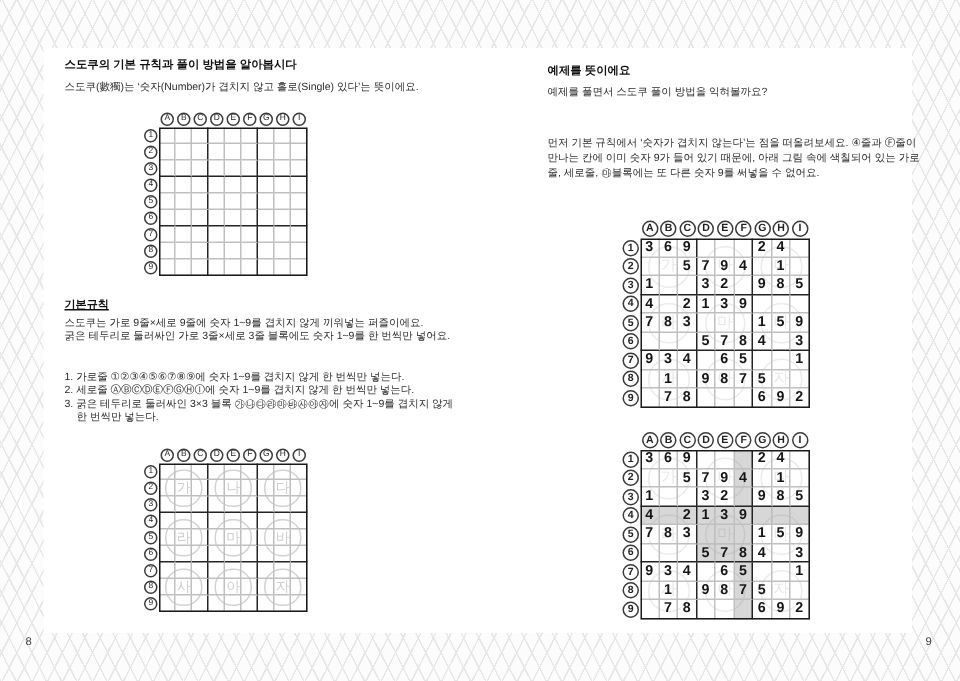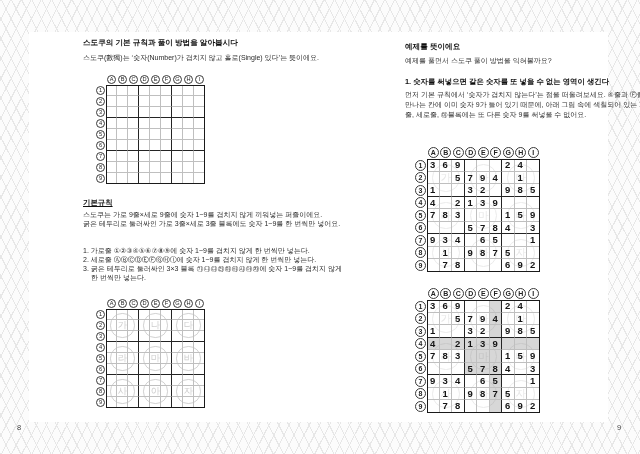--- a/index.html
+++ b/index.html
@@ -3,21 +3,21 @@
 <meta charset="utf-8">
 <style>
   html,body{margin:0;padding:0;}
   body{font-family:"Liberation Sans","DejaVu Sans",sans-serif;}
   .canvas{position:relative;width:640px;height:454px;overflow:hidden;
     background-color:#fcfcfc;
     background-image:
       repeating-linear-gradient(63deg,#e7e7e7 0 1px,transparent 1px 9px),
       repeating-linear-gradient(117deg,#e7e7e7 0 1px,transparent 1px 9px);}
   .spread{position:absolute;left:29px;top:32px;width:579px;height:390px;background:#ffffff;}
-  .txt{position:absolute;white-space:nowrap;color:#222;margin-left:40px;}
+  .txt{position:absolute;white-space:nowrap;color:#222;}
   .t-title{font-size:7.6px;font-weight:bold;color:#101010;}
   .t-body{font-size:7px;color:#2a2a2a;}
   .t-sec{font-size:7.4px;font-weight:bold;color:#101010;}
   .pageno{position:absolute;font-size:7.5px;color:#444;}
   
   .sgrid{position:absolute;display:grid;background:#fff;}
   .lab{display:flex;align-items:center;justify-content:center;position:relative;z-index:5;}
   .lab-circle{border:0.8px solid #3a3a3a;border-radius:50%;display:flex;align-items:center;
     justify-content:center;background:#fff;color:#222;box-sizing:border-box;line-height:1;}
   .small .lab-circle{width:9px;height:9px;font-size:5.6px;}
@@ -339,21 +339,20 @@
         <div class="wm wm-dark" style="height: 24.2px; width: 24.2px; left: 81.4px; top: 48.4px; font-size: 9.35px;">바</div>
         <div class="wm wm-dark" style="height: 24.2px; width: 24.2px; left: 15.4px; top: 81.4px; font-size: 9.35px;">사</div>
         <div class="wm wm-dark" style="height: 24.2px; width: 24.2px; left: 48.4px; top: 81.4px; font-size: 9.35px;">아</div>
         <div class="wm wm-dark" style="height: 24.2px; width: 24.2px; left: 81.4px; top: 81.4px; font-size: 9.35px;">자</div>
         <div class="frame" style="top: 11px; left: 11px; height: 99px; width: 99px;"></div>
       </div>
 
     <div class="txt t-title" style="left:336px;top:10px;">예제를 뜻이에요</div>
     <div class="txt t-body" style="left:336px;top:24px;">예제를 풀면서 스도쿠 풀이 방법을 익혀볼까요?</div>
 
-    <div class="txt t-sec" style="left:336px;top:45px;">1. 숫자를 써넣으면 같은 숫자를 또 넣을 수 없는 영역이 생긴다</div>
     <div class="txt t-body" style="left:336px;top:58px;">먼저 기본 규칙에서 ‘숫자가 겹치지 않는다’는 점을 떠올려보세요. ④줄과 Ⓕ줄이</div>
     <div class="txt t-body" style="left:336px;top:68px;">만나는 칸에 이미 숫자 9가 들어 있기 때문에, 아래 그림 속에 색칠되어 있는 가로</div>
     <div class="txt t-body" style="left:336px;top:78px;">줄, 세로줄, ㉲블록에는 또 다른 숫자 9를 써넣을 수 없어요.</div>
 
     <div class="sgrid large" style="left: 385px; top: 114px; grid-template-columns: 13px repeat(9, 12.5px); grid-template-rows: 13px repeat(9, 12.5px);">
         <div class="lab"></div>
         <div class="lab">
           <div class="lab-circle">A</div>
         </div>
         <div class="lab">

